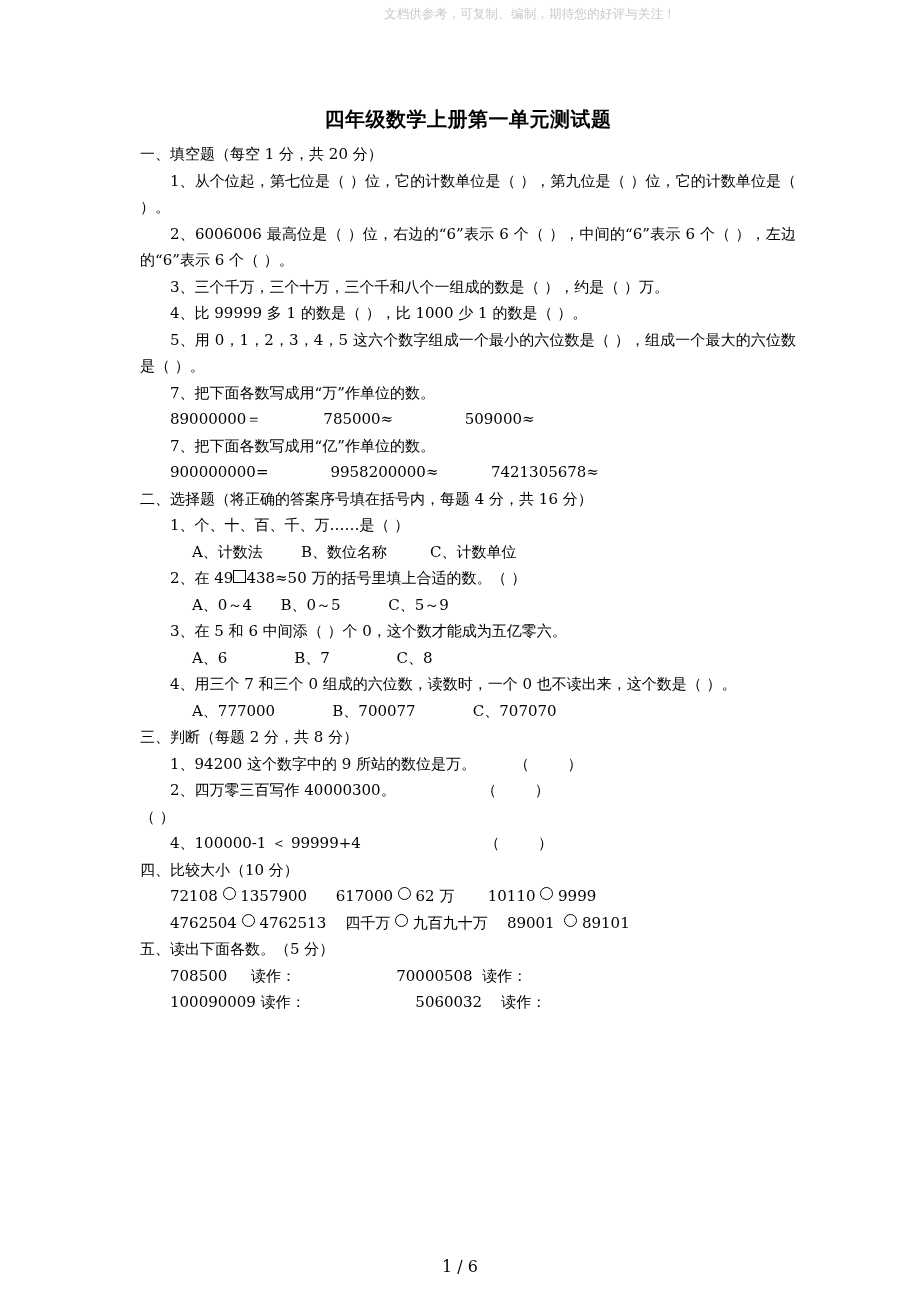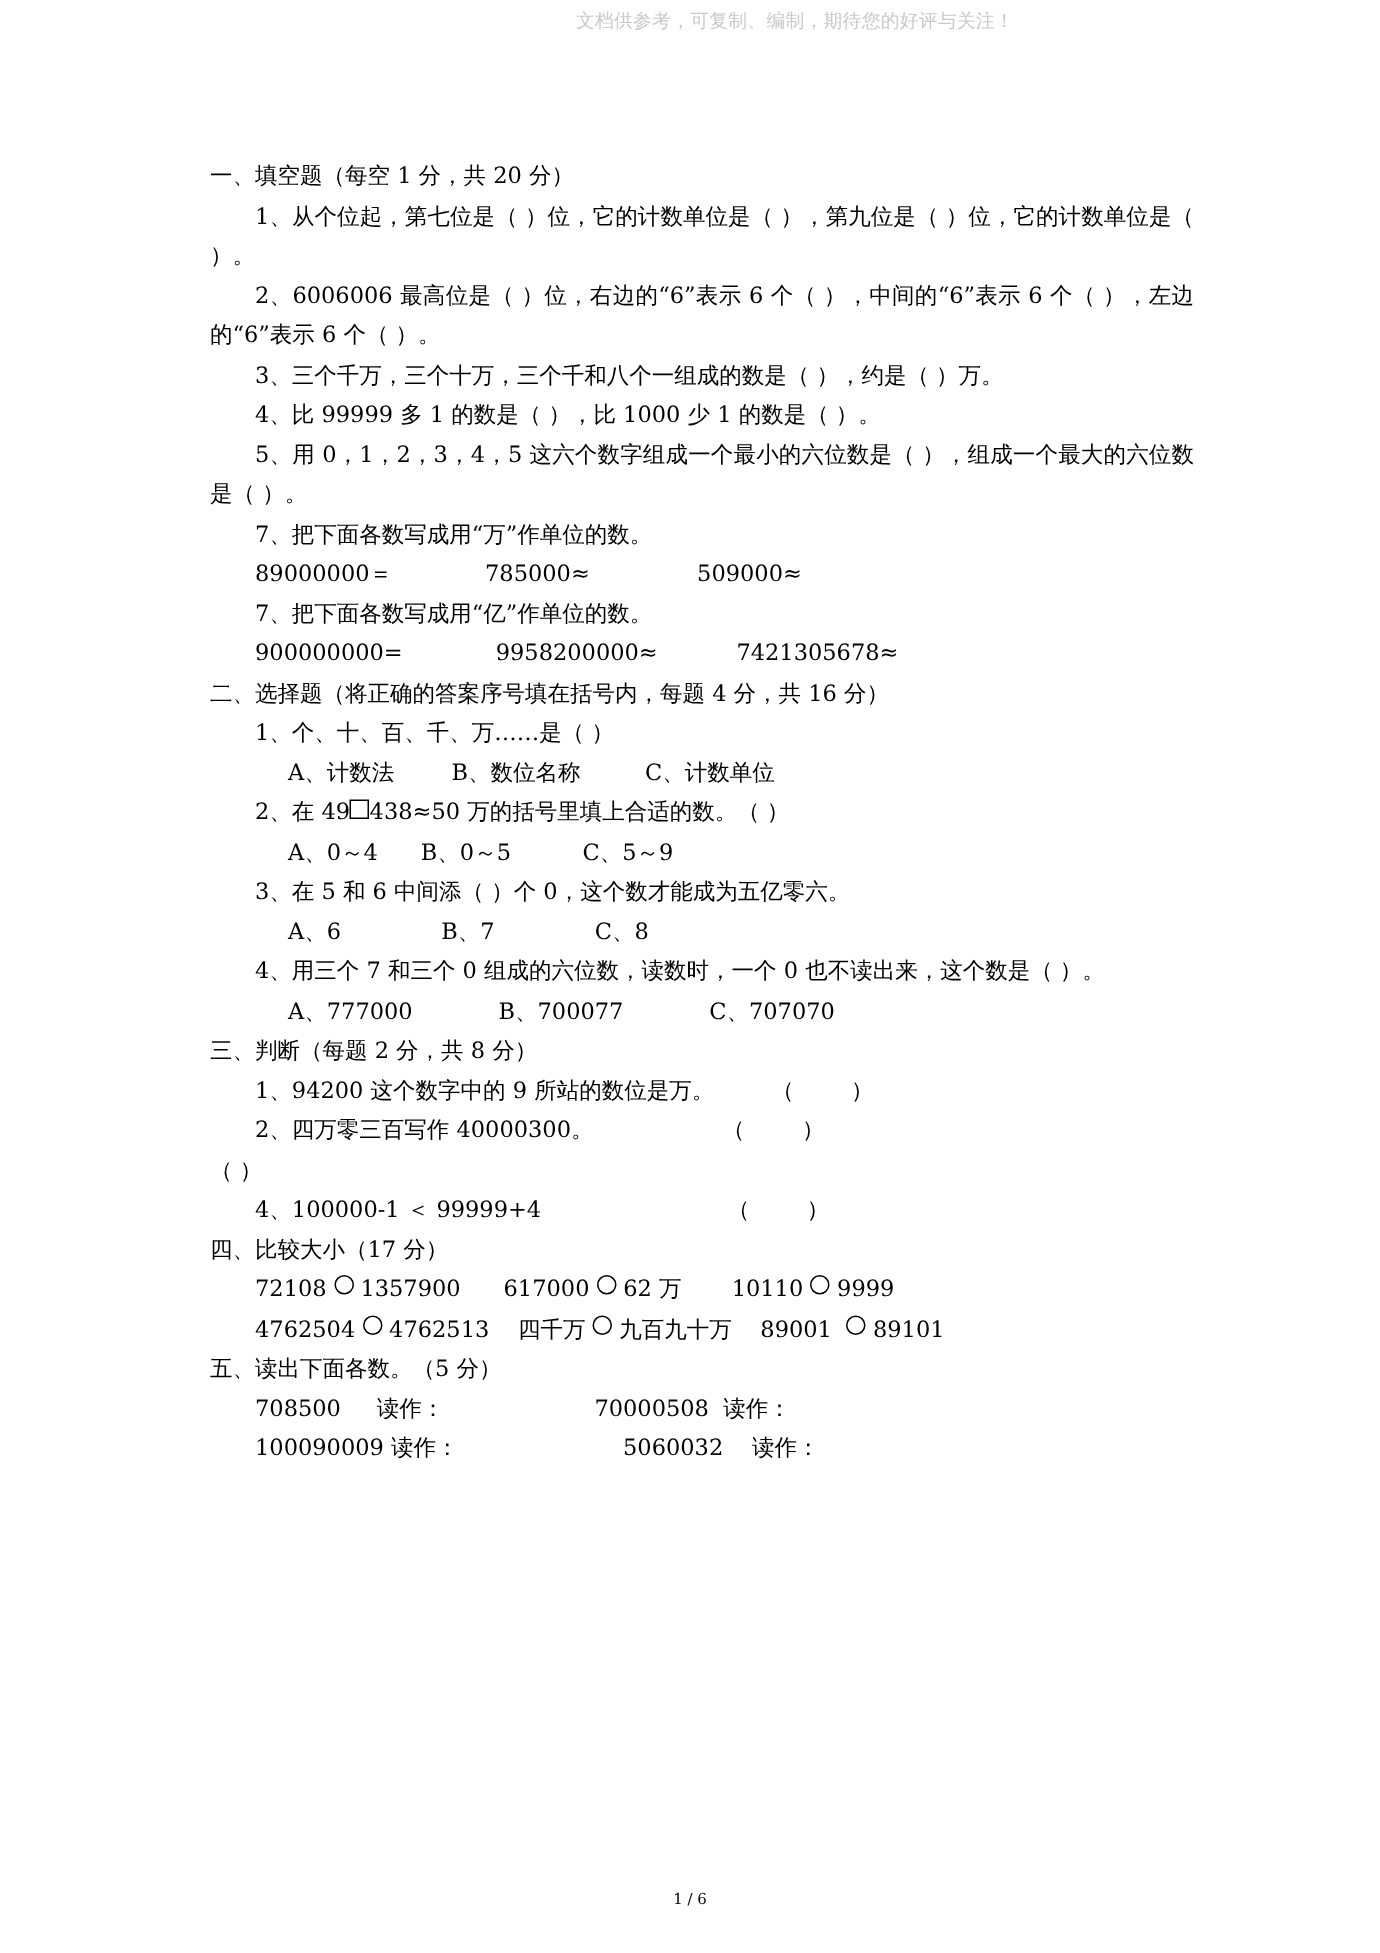--- a/index.html
+++ b/index.html
@@ -117,34 +117,35 @@
     border: 1px solid #000;
     vertical-align: 0px;
   }
   
   .footer {
     position: absolute;
     left: 0;
     bottom: 26px;
     width: 920px;
     text-align: center;
-    font-size: 10px;
+    font-size: 16px;
     line-height: 18px;
     color: #000;
   }
 </style>
 </head>
 <body>
 
 <div class="page">
 
   <div class="wm-header">文档供参考，可复制、编制，期待您的好评与关注！</div>
 
   <div class="content">
 
+    <h1 class="doc-title">四年级数学上册第一单元测试题</h1>
 
     <p class="sec-head">一、填空题（每空 1 分，共 20 分）</p>
     <p class="q">1、从个位起，第七位是（        ）位，它的计数单位是（        ），第九位是（        ）位，它的计数单位是（            ）。</p>
     <p class="q">2、6006006 最高位是（        ）位，右边的“6”表示 6 个（            ），中间的“6”表示 6 个（            ），左边的“6”表示 6 个（            ）。</p>
     <p class="q">3、三个千万，三个十万，三个千和八个一组成的数是（                    ），约是（                ）万。</p>
     <p class="q">4、比 99999 多 1 的数是（                    ），比 1000 少 1 的数是（                ）。</p>
     <p class="q">5、用 0，1，2，3，4，5 这六个数字组成一个最小的六位数是（            ），组成一个最大的六位数是（                ）。</p>
     <p class="q">7、把下面各数写成用“万”作单位的数。</p>
     <p class="numline"><span>89000000＝</span><span>             </span><span>785000≈</span><span>               </span><span>509000≈</span></p>
     <p class="q">7、把下面各数写成用“亿”作单位的数。</p>
@@ -162,21 +163,21 @@
 
     <p class="q">4、用三个 7 和三个 0 组成的六位数，读数时，一个 0 也不读出来，这个数是（        ）。</p>
     <p class="opts"><span>A、777000</span><span>            </span><span>B、700077</span><span>            </span><span>C、707070</span></p>
 
     <p class="sec-head">三、判断（每题 2 分，共 8 分）</p>
     <p class="numline"><span>1、94200 这个数字中的 9 所站的数位是万。</span><span>        </span><span>（        ）</span></p>
     <p class="numline"><span>2、四万零三百写作 40000300。</span><span>                  </span><span>（        ）</span></p>
     <p class="q noindent">（        ）</p>
     <p class="numline"><span>4、100000-1 ＜ 99999+4</span><span>                          </span><span>（        ）</span></p>
 
-    <p class="sec-head">四、比较大小（17 分）</p>
+    <p class="sec-head">四、比较大小（10 分）</p>
     <p class="cmp-row"><span>72108</span> <span class="circ"></span> <span>1357900</span><span>      </span><span>617000</span> <span class="circ"></span> <span>62 万</span><span>       </span><span>10110</span> <span class="circ"></span> <span>9999</span></p>
     <p class="cmp-row"><span>4762504</span> <span class="circ"></span> <span>4762513</span><span>    </span><span>四千万</span> <span class="circ"></span> <span>九百九十万</span><span>    </span><span>89001</span>  <span class="circ"></span> <span>89101</span></p>
 
     <p class="sec-head">五、读出下面各数。（5 分）</p>
     <p class="read-row"><span>708500</span><span>     </span><span>读作：</span><span>                     </span><span>70000508</span><span>  </span><span>读作：</span></p>
     <p class="read-row"><span>100090009</span><span> </span><span>读作：</span><span>                       </span><span>5060032</span><span>    </span><span>读作：</span></p>
 
   </div>
 
   <div class="footer">1 / 6</div>

